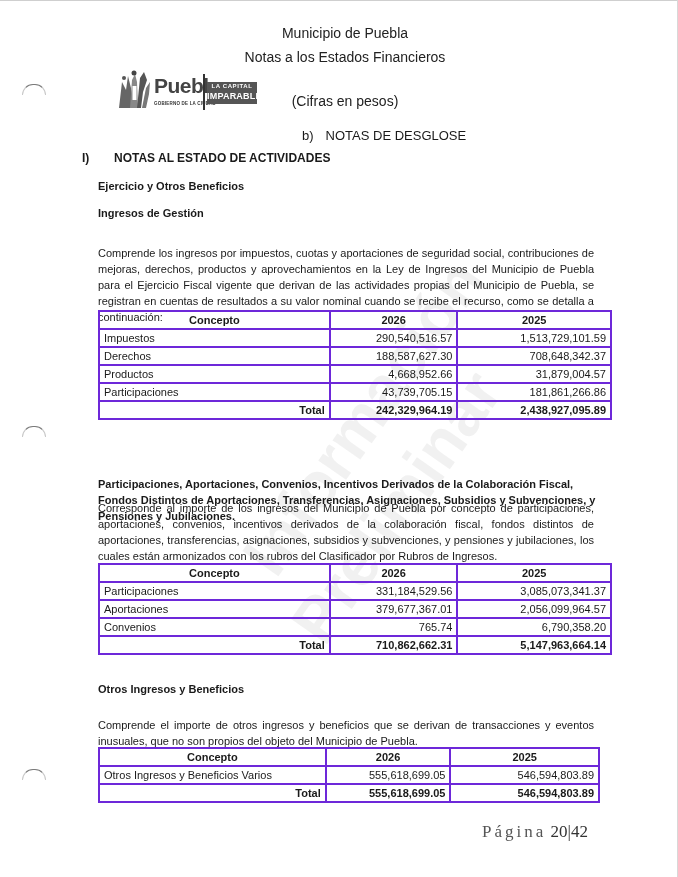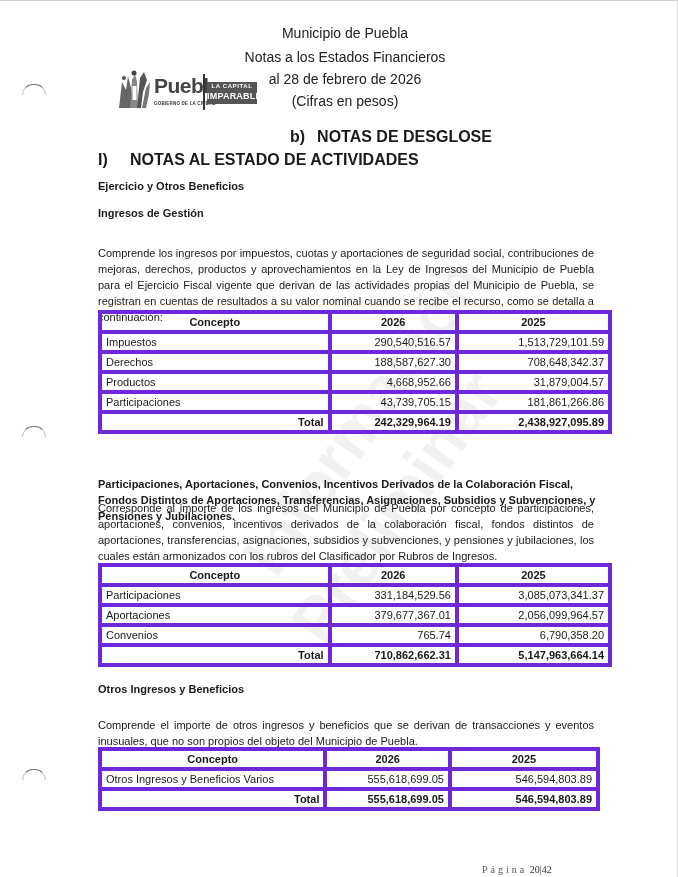--- a/index.html
+++ b/index.html
@@ -11,33 +11,33 @@
   .punch { position:absolute; left:22px; width:22px; height:10px; border-top:1.5px solid #7a7a7a; border-radius:12px 12px 0 0; border-left:1px solid #c8c8c8; border-right:1px solid #c8c8c8; }
   .hdr-line { position:absolute; left:180px; width:330px; text-align:center; font-family:"Liberation Sans", sans-serif; font-size:14px; color:#222; }
   .logo { position:absolute; left:116px; top:68px; width:142px; height:44px; }
   .logo .figs { position:absolute; left:0; top:0; width:36px; height:42px; }
   .logo .puebla { position:absolute; left:38px; top:6px; font-family:"Liberation Sans", sans-serif; font-weight:bold; font-size:21px; color:#444; letter-spacing:-0.5px; }
   .logo .gob { position:absolute; left:38px; top:33px; font-size:4.5px; color:#333; font-weight:bold; letter-spacing:0.2px; }
   .logo .sep { position:absolute; left:87px; top:6px; width:1.5px; height:36px; background:#333; }
   .logo .capital { position:absolute; left:91px; top:14px; width:50px; height:22px; background:#555; color:#fff; text-align:center; }
   .logo .capital .l1 { font-size:6px; line-height:8px; font-weight:bold; letter-spacing:0.6px; }
   .logo .capital .l2 { font-size:9px; line-height:12px; font-weight:bold; letter-spacing:0.2px; }
-  .desglose { position:absolute; left:290px; top:128px; font-weight:bold; font-size:16px; }
+  .desglose { position:absolute; left:302px; top:128px; font-weight:normal; font-size:13px; }
   .desglose span { margin-right:12px; }
-  .sec-title { position:absolute; left:98px; top:151px; font-weight:bold; font-size:16px; }
+  .sec-title { position:absolute; left:82px; top:151px; font-weight:bold; font-size:12px; }
   .sec-title .num { display:inline-block; width:32px; }
   .sub { position:absolute; left:98px; font-weight:bold; font-size:11px; }
   .para { position:absolute; left:98px; width:496px; font-size:11px; line-height:16px; text-align:justify;margin-top:11px; }
   table.t { position:absolute; border-collapse:collapse; font-size:11px; }
-  table.t td, table.t th { border:4px solid #6d28d9; padding:0 4px; height:16px; line-height:16px; }
+  table.t td, table.t th { border:2px solid #6d28d9; padding:0 4px; height:16px; line-height:16px; }
   table.t th { font-weight:bold; text-align:center; }
   table.t td.num { text-align:right; }
   table.t tr.total td { font-weight:bold; }
   table.t tr.total td.lbl { text-align:right; }
-  .footer { position:absolute; left:482px; top:864px; font-family:"Liberation Serif", serif; font-size:10px; color:#555; }
+  .footer { position:absolute; left:482px; top:822px; font-family:"Liberation Serif", serif; font-size:17px; color:#555; }
   .footer .pg { letter-spacing:3px; }
   .footer .nums { color:#333; }
   .watermark { position:absolute; pointer-events:none; font-family:"Liberation Sans", sans-serif; font-weight:bold; color:rgba(180,180,180,0.18); transform:rotate(-55deg); white-space:nowrap; }
 </style>
 </head>
 <body>
 
 <div class="page">
   <div class="topline"></div>
   <div class="rightline"></div>
@@ -63,21 +63,20 @@
     <div class="gob">GOBIERNO DE LA CIUDAD</div>
     <div class="sep"></div>
     <div class="capital">
       <div class="l1">LA CAPITAL</div>
       <div class="l2">IMPARABLE</div>
     </div>
   </div>
 
   <div class="hdr-line" style="top:49px">Notas a los Estados Financieros</div>
   <div class="hdr-line" style="top:25px">Municipio de Puebla</div>
-  <div class="hdr-line" style="top:71px">al 28 de febrero de 2026</div>
   <div class="hdr-line" style="top:93px">(Cifras en pesos)</div>
 
   <div class="desglose">
     <span>b)</span><span>NOTAS DE DESGLOSE</span>
   </div>
 
   <div class="sec-title">
     <span class="num">I)</span><span>NOTAS AL ESTADO DE ACTIVIDADES</span>
   </div>
 

